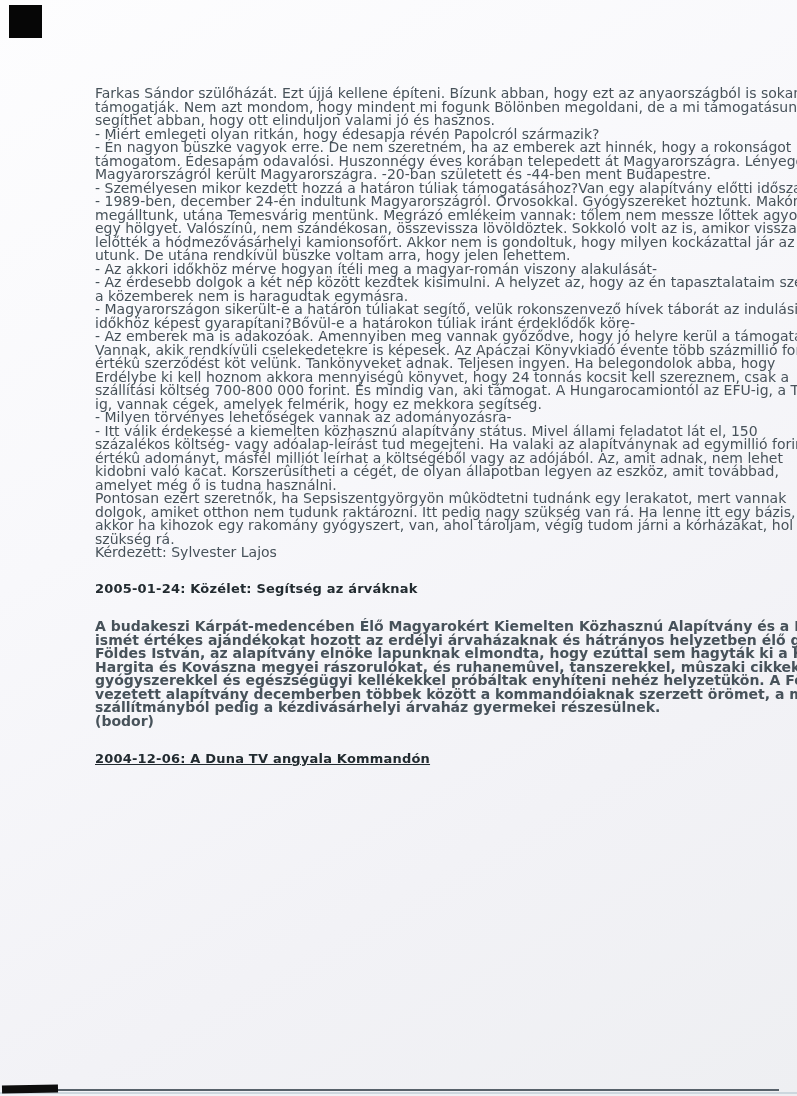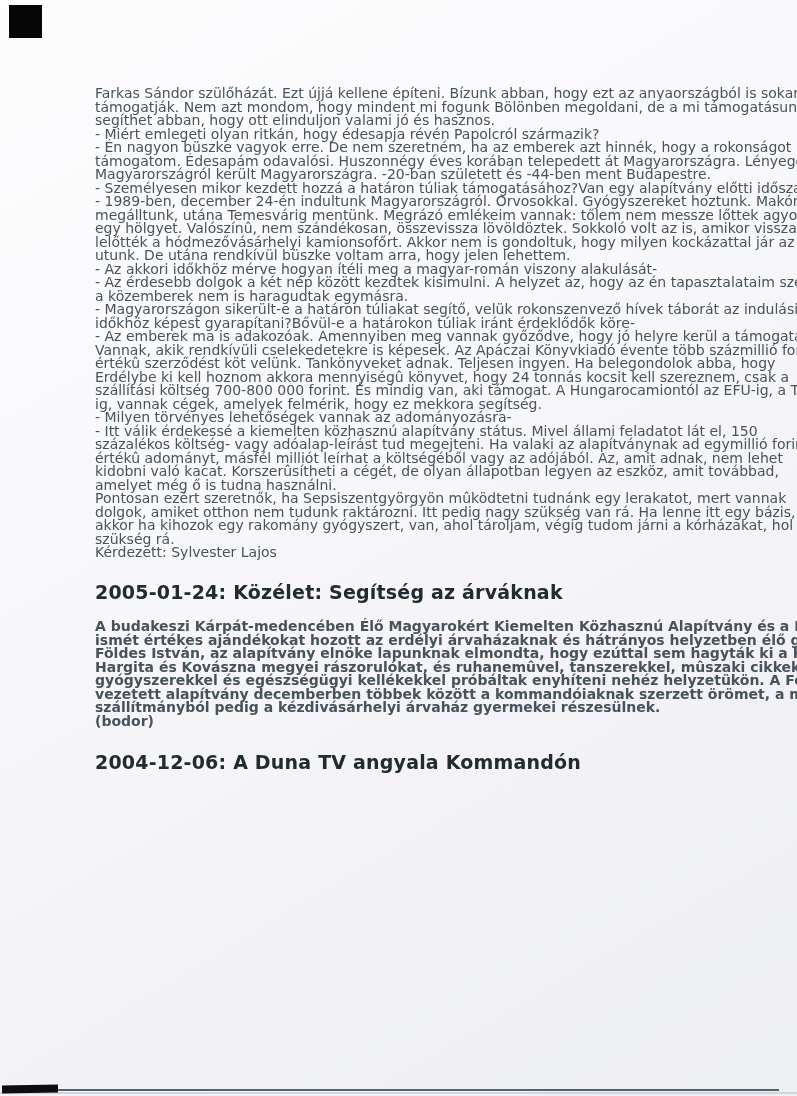--- a/index.html
+++ b/index.html
@@ -32,28 +32,28 @@
     color: #47525a;
     white-space: pre;
     letter-spacing: 0px;
   }
   .interview-block { top: 87px; }
   .section1-body   { top: 620px; font-weight: bold; }
   .section-heading {
     position: absolute;
     left: 95px;
     width: 672px;
-    font-size: 19px;
+    font-size: 13px;
     font-weight: bold;
     color: #222b30;
     letter-spacing: 0.2px;
     white-space: pre;
   }
   .heading-1 { top: 581px; }
-  .heading-2 { top: 751px; }
+  .heading-2 { top: 751px; text-decoration: underline; }
   .bottom-edge-line {
     position: absolute;
     left: 55px;
     top: 1089px;
     width: 724px;
     height: 2px;
     background: #57616a;
   }
   .bottom-corner-mark {
     position: absolute;

